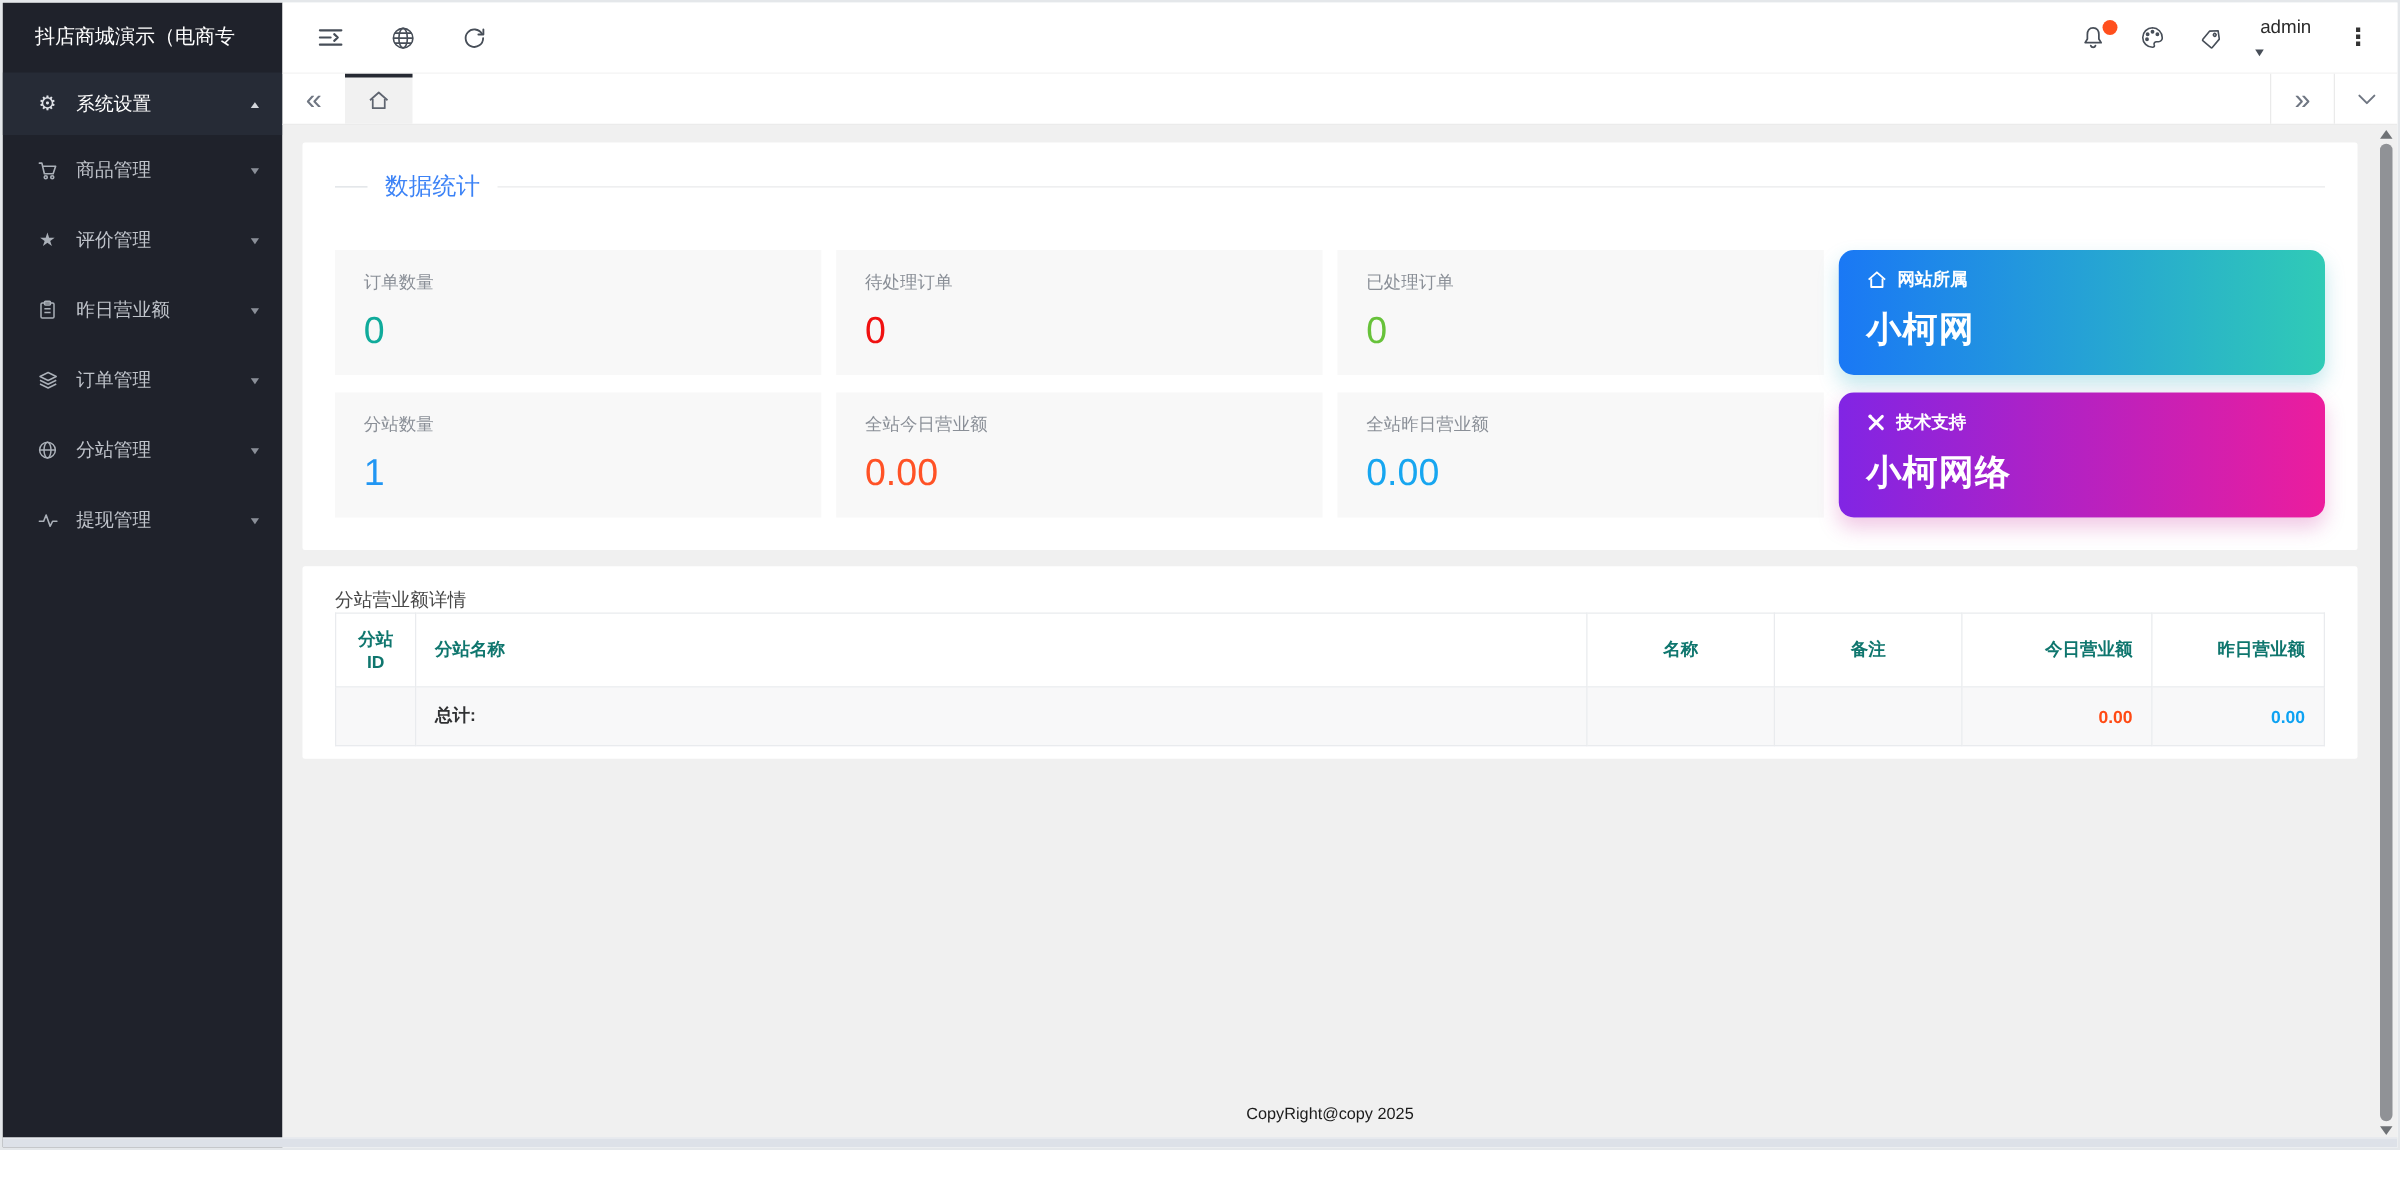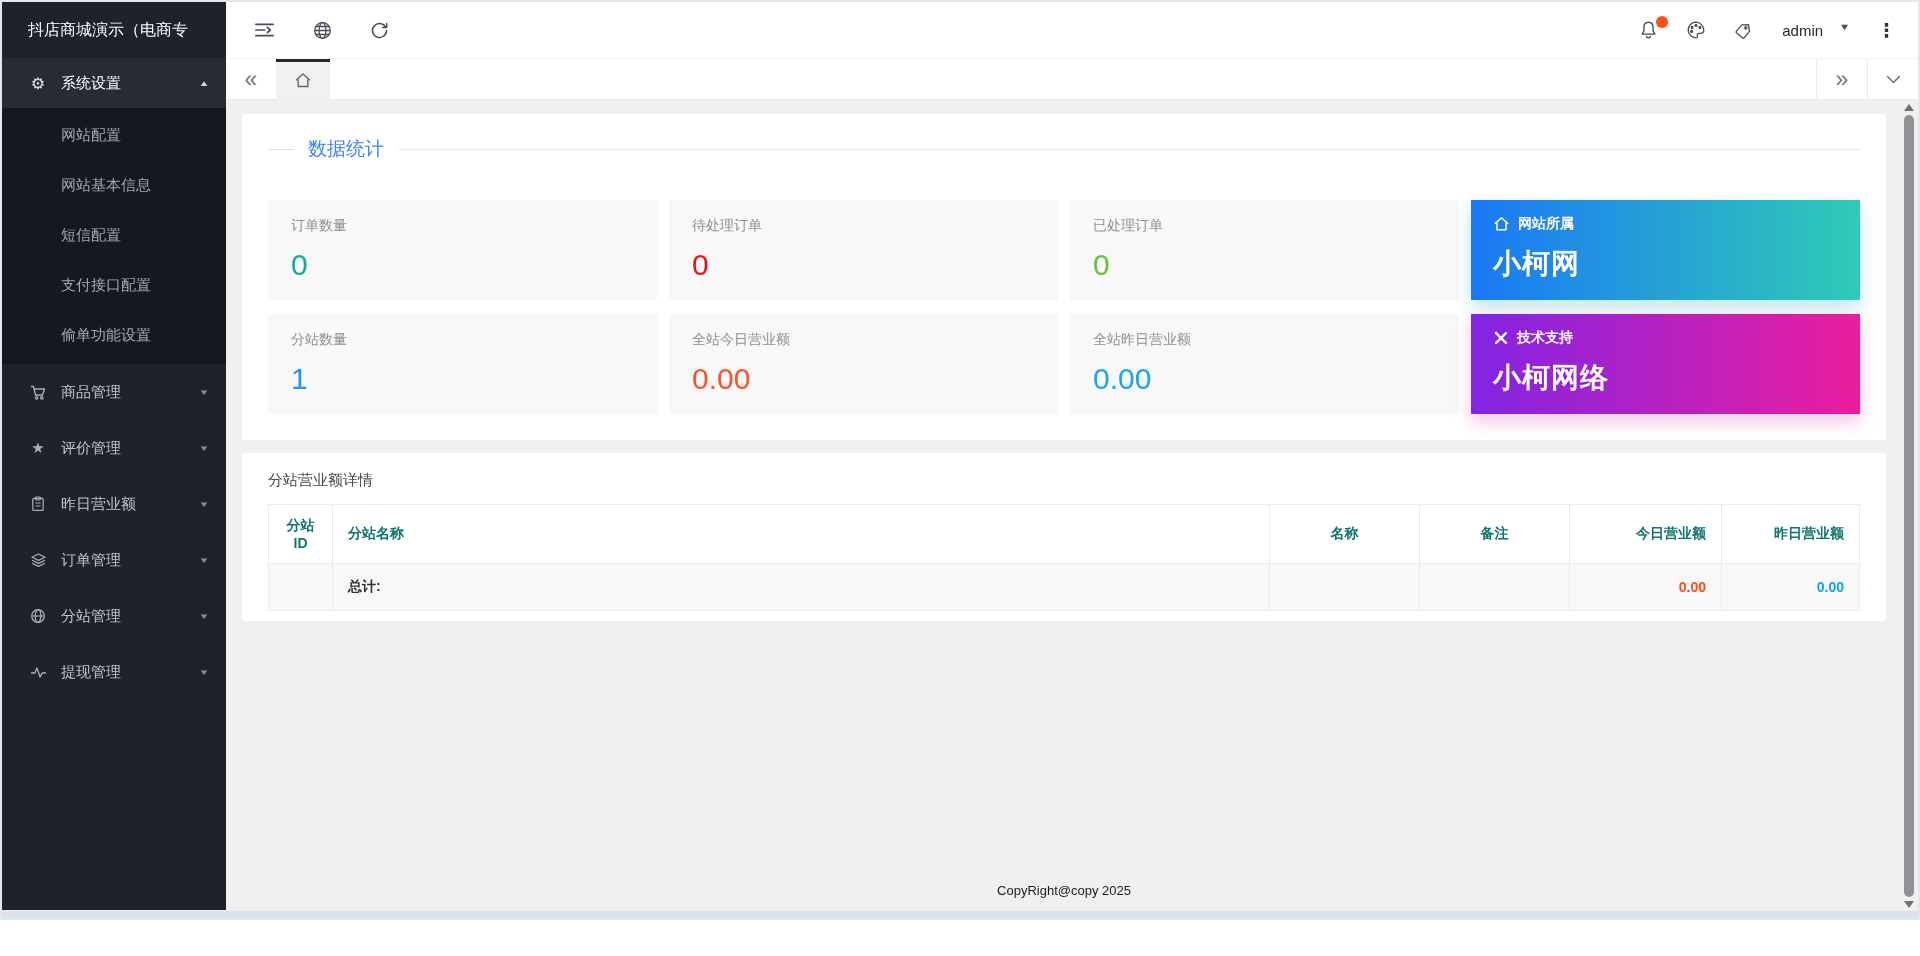--- a/index.html
+++ b/index.html
@@ -20,21 +20,21 @@
   .menu-parent.active .caret{color:#d4d7dc;}
   .submenu{background:#15181f;padding:2px 0 4px;}
   .submenu-item{height:50px;line-height:50px;padding-left:59px;color:#a2a7af;font-size:15px;cursor:pointer;}
   
   .main{flex:1;display:flex;flex-direction:column;min-width:0;position:relative;}
   .topbar{height:56px;background:#fff;display:flex;align-items:center;flex-shrink:0;}
   .tb-left{display:flex;align-items:center;gap:38px;padding-left:28px;}
   .tb-right{margin-left:auto;display:flex;align-items:center;gap:28px;padding-right:22px;}
   .tb-icon{display:flex;align-items:center;justify-content:center;color:#474e58;cursor:pointer;position:relative;}
   .dot{position:absolute;top:-4px;right:-10px;width:12px;height:12px;border-radius:50%;background:#ff4f1d;}
-  .user{display:flex;gap:17px;font-size:15px;color:#2b2b2b;cursor:pointer;}
+  .user{display:flex;gap:7px;font-size:15px;color:#2b2b2b;cursor:pointer;flex-direction:column;}
   .dd{font-size:9px;color:#474e58;transform:scaleX(1.3);}
   .more{font-size:19px;color:#333;font-weight:bold;}
   
   .tabbar{height:40px;background:#fff;border-top:1px solid #f3f3f3;border-bottom:1px solid #ebebeb;
     display:flex;align-items:stretch;flex-shrink:0;}
   .tab-nav{width:50px;display:flex;align-items:center;justify-content:center;color:#6f7682;
     font-size:23px;cursor:pointer;user-select:none;}
   .tab{width:54px;display:flex;align-items:center;justify-content:center;cursor:pointer;}
   .tab.active{background:#f1f1f1;border-top:3px solid #262a33;box-sizing:border-box;}
   .tb-spacer{flex:1;}
@@ -45,27 +45,27 @@
   .card{background:#fff;border-radius:2px;}
   .card1{padding:18px 26px 26px;margin-bottom:13px;}
   .legend{display:flex;align-items:center;margin:4px 0 38px;}
   .dash{width:26px;height:1px;background:#dcdfe4;}
   .legend-title{font-size:19px;font-weight:400;color:#3b82f6;margin:0 14px;}
   .legend-line{flex:1;height:1px;background:#e9eaec;}
   .stats-grid{display:grid;grid-template-columns:repeat(4,1fr);grid-auto-rows:100px;gap:14px 12px;}
   .stat-cell{background:#f8f8f8;padding:17px 23px;box-sizing:border-box;}
   .stat-label{font-size:14px;color:#8a8f97;}
   .stat-value{font-size:30px;margin-top:13px;font-weight:400;}
-  .promo{border-radius:0;color:#fff;padding:15px 22px;box-sizing:border-box;}
+  .promo{border-radius:12px;color:#fff;padding:15px 22px;box-sizing:border-box;}
   .promo-blue{background:linear-gradient(90deg,#1a78f5,#30cbb6);box-shadow:0 8px 16px rgba(40,170,190,.28);}
   .promo-purple{background:linear-gradient(90deg,#8125e4,#ec1d9d);box-shadow:0 8px 16px rgba(200,40,150,.25);}
   .promo-tag{display:flex;align-items:center;gap:8px;font-size:14px;font-weight:bold;}
   .promo-name{font-size:28px;font-weight:bold;margin-top:12px;letter-spacing:1px;}
   .card2{padding:18px 26px 10px;}
-  .card2-title{font-size:15px;color:#484848;margin-bottom:14px;}
+  .card2-title{font-size:15px;color:#484848;}
   table{width:100%;border-collapse:collapse;font-size:14px;table-layout:fixed;}
   th,td{border:1px solid #e9ebee;padding:12px 15px;box-sizing:border-box;}
   th{color:#0f766e;font-weight:bold;text-align:center;background:#fff;}
   th.al,td.al{text-align:left;}
   th.ar,td.ar{text-align:right;}
   .total-row td{background:#f8f8f9;height:47px;}
   .t-label{font-weight:bold;color:#303133;}
   .t-amount{font-weight:bold;}
   .footer{margin-top:auto;text-align:center;font-size:13px;color:#1c1c1c;padding:16px 0 20px;}
   
@@ -84,27 +84,20 @@
 <div class="window">
 
   <aside class="sidebar">
     <div class="sidebar-title">抖店商城演示（电商专</div>
     <nav>
 
       <div class="menu-parent active">
         <span class="mi" style="font-size:16px;">⚙</span>
         <span class="mlabel">系统设置</span>
         <span class="caret">▲</span>
-      </div>
-      <div class="submenu">
-        <div class="submenu-item">网站配置</div>
-        <div class="submenu-item">网站基本信息</div>
-        <div class="submenu-item">短信配置</div>
-        <div class="submenu-item">支付接口配置</div>
-        <div class="submenu-item">偷单功能设置</div>
       </div>
 
       <div class="menu-parent">
         <span class="mi">
           <svg width="17" height="17" viewBox="0 0 17 17" fill="none" stroke="currentColor" stroke-width="1.3" stroke-linecap="round" stroke-linejoin="round">
               <path d="M1.5 2.5h2l2 8.5h7l2-6H4.2"></path>
               <circle cx="6.6" cy="13.8" r="1.2"></circle>
               <circle cx="11.8" cy="13.8" r="1.2"></circle>
             </svg>
         </span>

